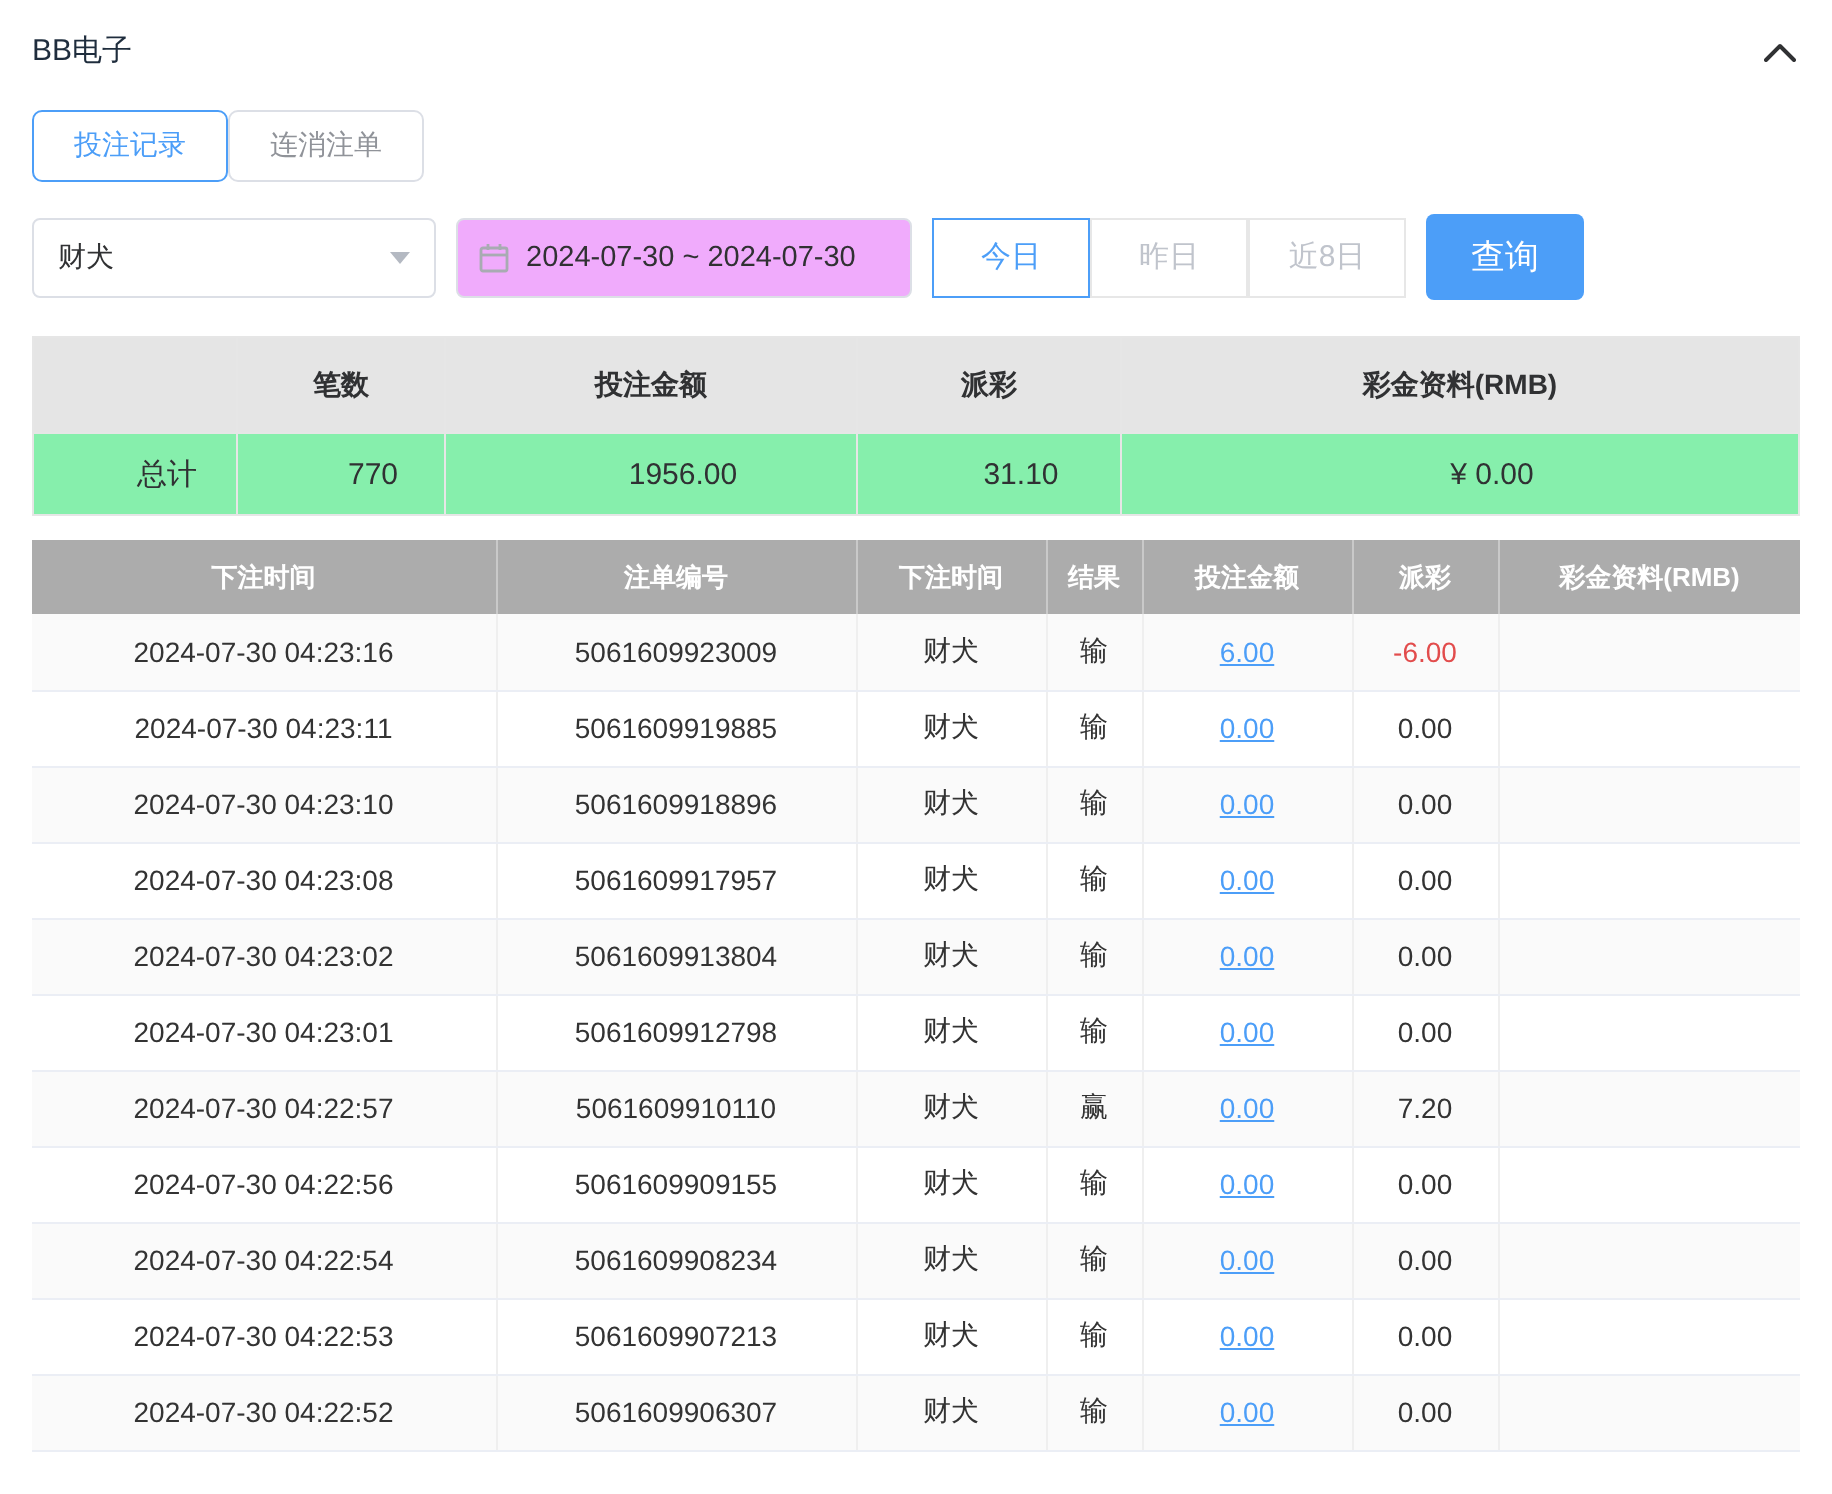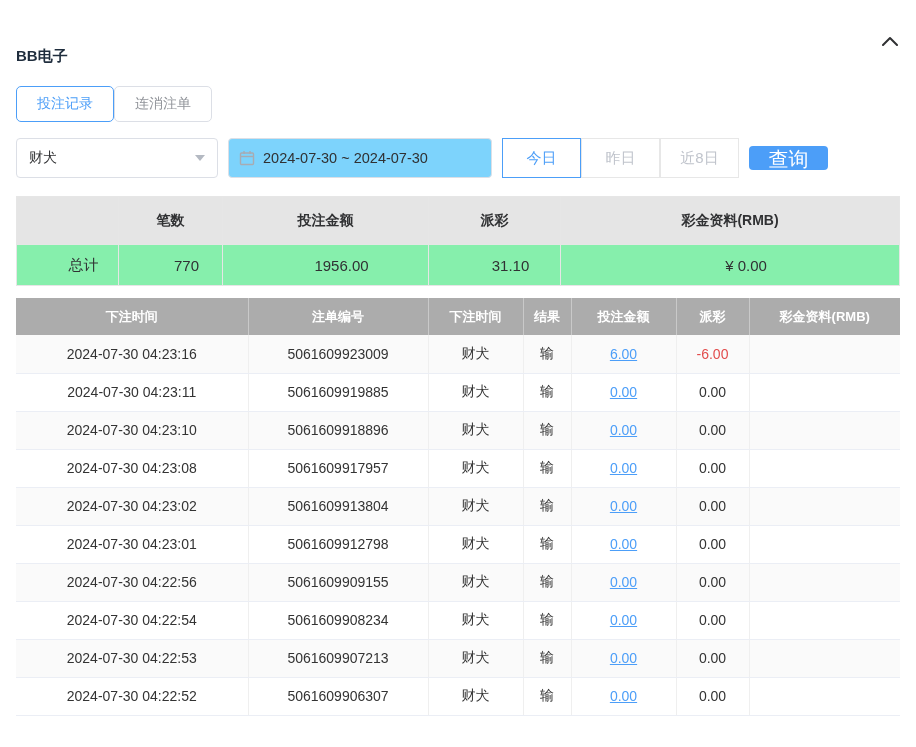--- a/index.html
+++ b/index.html
@@ -9,21 +9,21 @@
     font-family:"Liberation Sans","DejaVu Sans",sans-serif;
     color:#303133; font-size:14px;
   }
   .panel { padding:0 16px; }
 
   
   .panel-header {
     display:flex; align-items:center; justify-content:space-between;
     padding:16px 0 14px 0;
   }
-  .panel-title { font-size:15px; font-weight:bold; color:#1f2d3d;margin-top:31px; }
+  .panel-title { font-size:15px; font-weight:normal; color:#1f2d3d; }
   .collapse-icon { cursor:pointer; color:#303133; display:flex; align-items:center; padding-right:2px; }
 
   
   .tabs { display:flex; margin:6px 0 16px 0; }
   .tab {
     background:#fff; border:1px solid #dcdfe6; border-radius:5px;
     padding:8px 20px; font-size:14px; color:#909399; cursor:pointer;
     font-family:inherit;
   }
   .tab.active { border-color:#4c9ef8; color:#4c9ef8; }
@@ -33,34 +33,34 @@
   .select {
     width:202px; height:40px; border:1px solid #dcdfe6; border-radius:4px;
     display:flex; align-items:center; justify-content:space-between;
     padding:0 12px; cursor:pointer; background:#fff;
   }
   .select .caret {
     width:0; height:0; border-left:5px solid transparent;
     border-right:5px solid transparent; border-top:6px solid #b4b9c2;
   }
   .date-input {
-    width:264px; height:40px; border:1px solid #dcdfe6; border-radius:4px;
+    width:228px; height:40px; border:1px solid #dcdfe6; border-radius:4px;
     display:flex; align-items:center; gap:8px; padding:0 10px;
-    margin-left:10px; background:#7dd3fc; cursor:pointer; white-space:nowrap;
+    margin-left:10px; background:#f0abfc; cursor:pointer; white-space:nowrap;
   }
   .date-input svg { flex:0 0 auto; }
   .qb-group { display:flex; gap:0; margin-left:10px; }
   .qb {
     width:79px; height:40px; background:#fff; border:1px solid #e7e7e7;
     font-size:15px; color:#c0c4cc; cursor:pointer; font-family:inherit;
   }
   .qb.active { border-color:#4c9ef8; color:#4c9ef8; }
   .search-btn {
-    width:79px; height:24px; margin-left:10px; border:none; border-radius:4px;
-    background:#4c9ef8; color:#fff; font-size:20px; cursor:pointer;
+    width:79px; height:43px; margin-left:10px; border:none; border-radius:4px;
+    background:#4c9ef8; color:#fff; font-size:17px; cursor:pointer;
     font-family:inherit;
   }
 
   
   table { border-collapse:collapse; width:100%; table-layout:fixed; }
   .summary-table { margin-bottom:12px; }
   .summary-table th, .summary-table td {
     border:1px solid #e6e6e6; text-align:center; font-weight:normal;
   }
   .summary-table th {
@@ -227,20 +227,29 @@
         <tr>
           <td>2024-07-30 04:23:01</td>
           <td>5061609912798</td>
           <td>财犬</td>
           <td>输</td>
           <td><a class="link">0.00</a></td>
           <td>0.00</td>
           <td></td>
         </tr>
         <tr>
+          <td>2024-07-30 04:22:57</td>
+          <td>5061609910110</td>
+          <td>财犬</td>
+          <td>赢</td>
+          <td><a class="link">0.00</a></td>
+          <td>7.20</td>
+          <td></td>
+        </tr>
+        <tr>
           <td>2024-07-30 04:22:56</td>
           <td>5061609909155</td>
           <td>财犬</td>
           <td>输</td>
           <td><a class="link">0.00</a></td>
           <td>0.00</td>
           <td></td>
         </tr>
         <tr>
           <td>2024-07-30 04:22:54</td>

